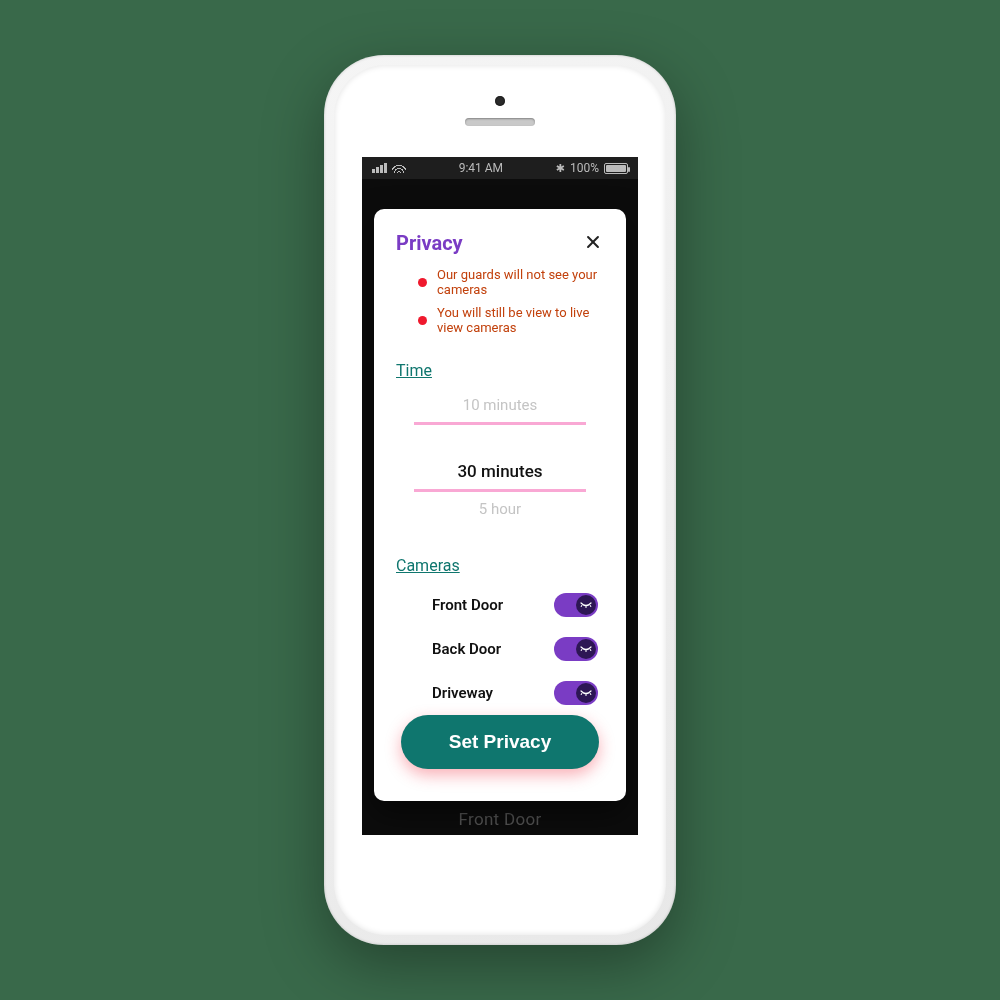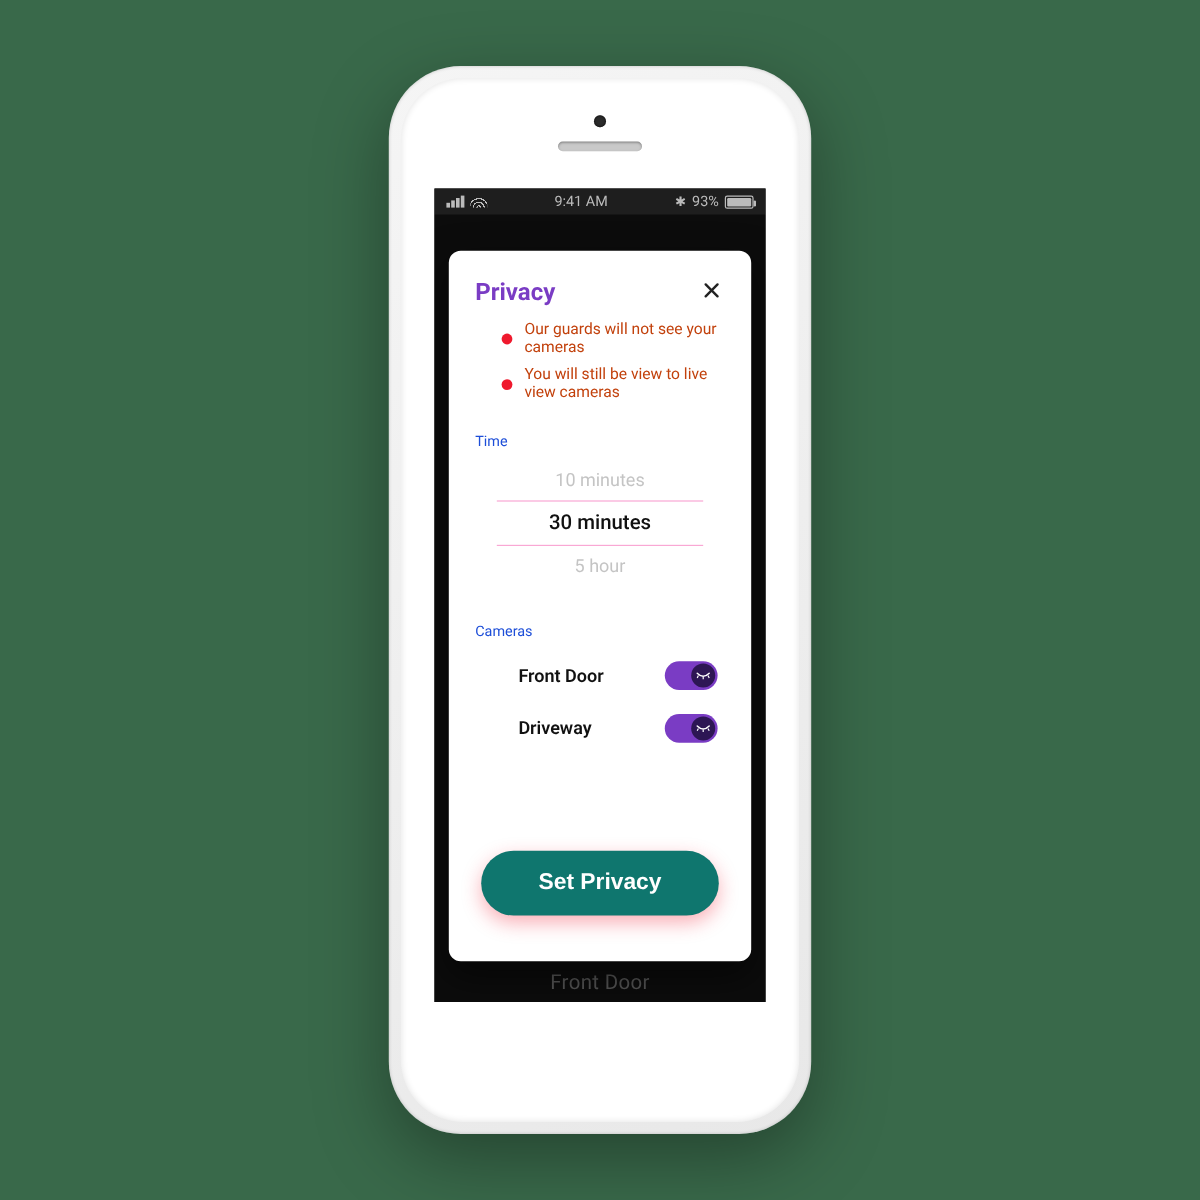--- a/index.html
+++ b/index.html
@@ -135,34 +135,34 @@
     list-style:none;
     font-size:13px;color:#c2410c;
     display:flex;align-items:center;gap:10px;
     margin-bottom:8px;
   }
   .bullets li::before{
     content:"";width:9px;height:9px;border-radius:50%;
     background:#ef192d;flex:none;
   }
   .section-label{
-    font-size:12px;color:#1d4ed8;margin-bottom:8px;
+    font-size:16px;color:#0f766e;margin-bottom:8px;text-decoration:underline;
   }
   .picker{
     margin:0 18px 30px;
   }
   .picker .row{
     text-align:center;
     font-size:15px;
     padding:8px 0;
-    border-bottom:1px solid #f9a8d4;
+    border-bottom:3px solid #f9a8d4;
     color:#c4c4c4;
   }
   .picker .row.selected{
-    color:#111;font-size:17px;font-weight:500;
+    color:#111;font-size:17px;font-weight:500;margin-top:28px;
   }
   .picker .row:last-child{border-bottom:none;}
   .cameras{margin:0 0 0 0;}
   .camera-row{
     display:flex;justify-content:space-between;align-items:center;
     padding:10px 6px 10px 36px;
   }
   .camera-row .name{font-size:15px;font-weight:600;color:#111;}
   .toggle{
     width:44px;height:24px;border-radius:12px;
@@ -207,21 +207,21 @@
               <span></span>
               <span></span>
               <span></span>
               <span></span>
             </span>
           <span class="wifi"></span>
         </div>
         <div>9:41 AM</div>
         <div class="right">
           <span style="font-size:11px;">✱</span>
-          <span>93%</span>
+          <span>100%</span>
           <span class="battery">
               <span class="fill"></span>
             </span>
         </div>
       </div>
 
       <div class="app-bg">
         <div class="hint">Front Door</div>
       </div>
 
@@ -256,20 +256,33 @@
                 <svg viewBox="0 0 12 8">
                     <path d="M1 2 Q6 7 11 2" stroke="#fff" stroke-width="1.2" fill="none" stroke-linecap="round"></path>
                     <line x1="2" y1="4" x2="1" y2="6" stroke="#fff" stroke-width="1"></line>
                     <line x1="6" y1="5" x2="6" y2="7" stroke="#fff" stroke-width="1"></line>
                     <line x1="10" y1="4" x2="11" y2="6" stroke="#fff" stroke-width="1"></line>
                   </svg>
               </span>
             </span>
           </div>
           <div class="camera-row">
+            <span class="name">Back Door</span>
+            <span class="toggle">
+              <span class="knob">
+                <svg viewBox="0 0 12 8">
+                    <path d="M1 2 Q6 7 11 2" stroke="#fff" stroke-width="1.2" fill="none" stroke-linecap="round"></path>
+                    <line x1="2" y1="4" x2="1" y2="6" stroke="#fff" stroke-width="1"></line>
+                    <line x1="6" y1="5" x2="6" y2="7" stroke="#fff" stroke-width="1"></line>
+                    <line x1="10" y1="4" x2="11" y2="6" stroke="#fff" stroke-width="1"></line>
+                  </svg>
+              </span>
+            </span>
+          </div>
+          <div class="camera-row">
             <span class="name">Driveway</span>
             <span class="toggle">
               <span class="knob">
                 <svg viewBox="0 0 12 8">
                     <path d="M1 2 Q6 7 11 2" stroke="#fff" stroke-width="1.2" fill="none" stroke-linecap="round"></path>
                     <line x1="2" y1="4" x2="1" y2="6" stroke="#fff" stroke-width="1"></line>
                     <line x1="6" y1="5" x2="6" y2="7" stroke="#fff" stroke-width="1"></line>
                     <line x1="10" y1="4" x2="11" y2="6" stroke="#fff" stroke-width="1"></line>
                   </svg>
               </span>

